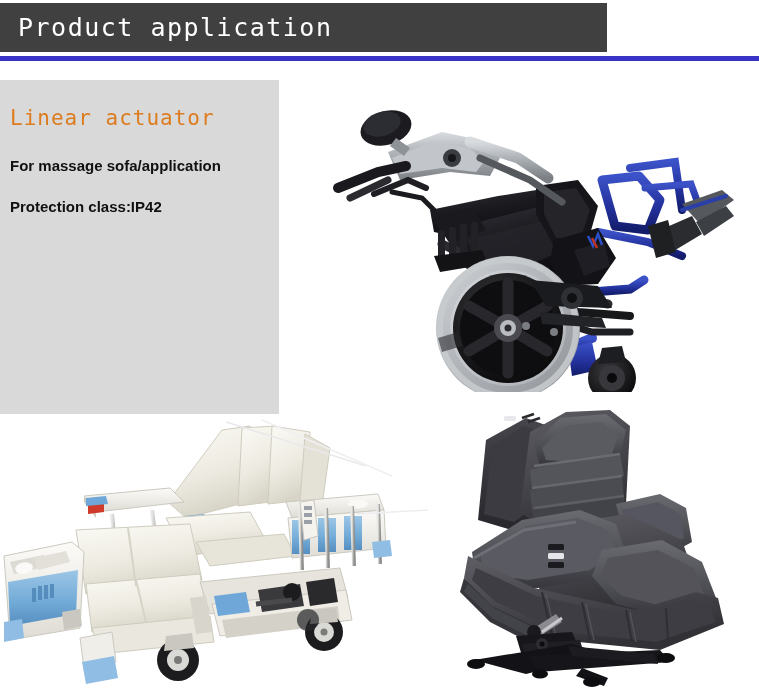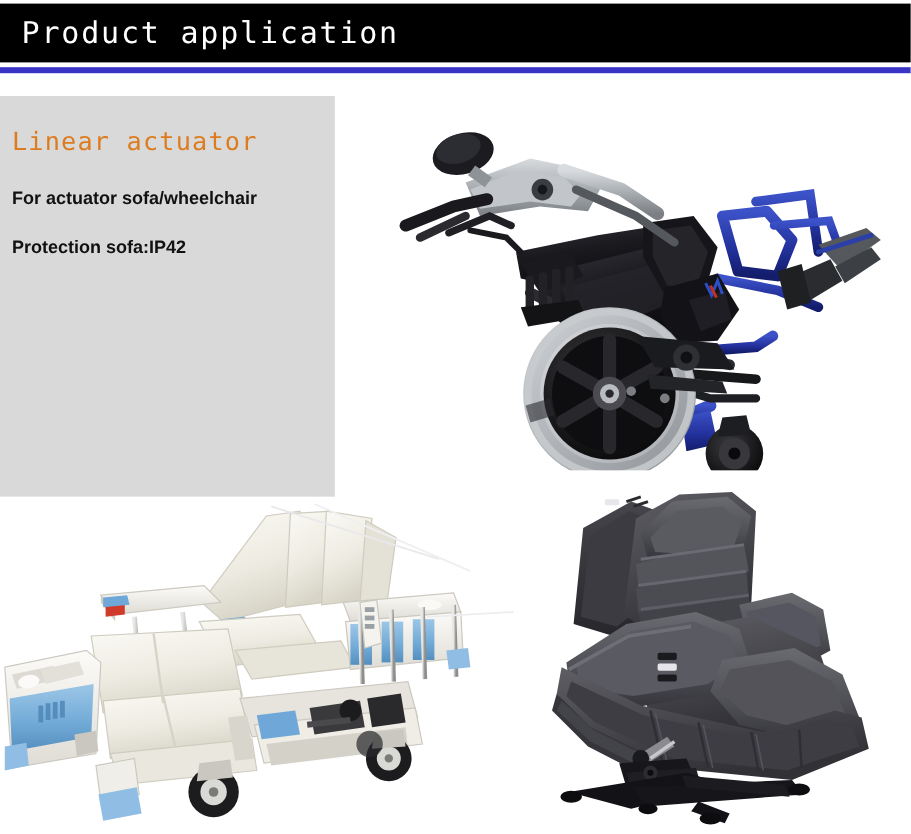--- a/index.html
+++ b/index.html
@@ -6,22 +6,22 @@
   html, body {
     width:759px; height:695px;
     background:#ffffff;
     font-family:"Liberation Sans", sans-serif;
     overflow:hidden;
   }
   .page { position:relative; width:759px; height:695px; background:#fff; }
 
   
   .header-bar {
-    position:absolute; left:0; top:3px; width:759px; height:49px;
-    background:#000000;
+    position:absolute; left:0; top:3px; width:607px; height:49px;
+    background:#404040;
     display:flex; align-items:center;
   }
   .header-title {
     color:#ffffff;
     font-family:"DejaVu Sans Mono", monospace;
     font-size:25px;
     font-weight:400;
     letter-spacing:1.5px;
     padding-left:18px;
     line-height:1;
@@ -70,22 +70,22 @@
 
 <div class="page">
 
   <div class="header-bar">
     <div class="header-title">Product application</div>
   </div>
   <div class="header-rule"></div>
 
   <div class="spec-panel">
     <div class="spec-heading">Linear actuator</div>
-    <div class="spec-line">For actuator sofa/wheelchair</div>
-    <div class="spec-line">Protection sofa:IP42</div>
+    <div class="spec-line">For massage sofa/application</div>
+    <div class="spec-line">Protection class:IP42</div>
   </div>
 
   <div class="img-frame" id="wheelchair-image">
     <svg viewBox="0 0 429 334" xmlns="http://www.w3.org/2000/svg">
       <defs>
         <linearGradient id="wcTire" x1="0" y1="0" x2="1" y2="1">
           <stop offset="0%" stop-color="#CFD2D5"></stop>
           <stop offset="50%" stop-color="#AEB2B7"></stop>
           <stop offset="100%" stop-color="#8E9296"></stop>
         </linearGradient>

